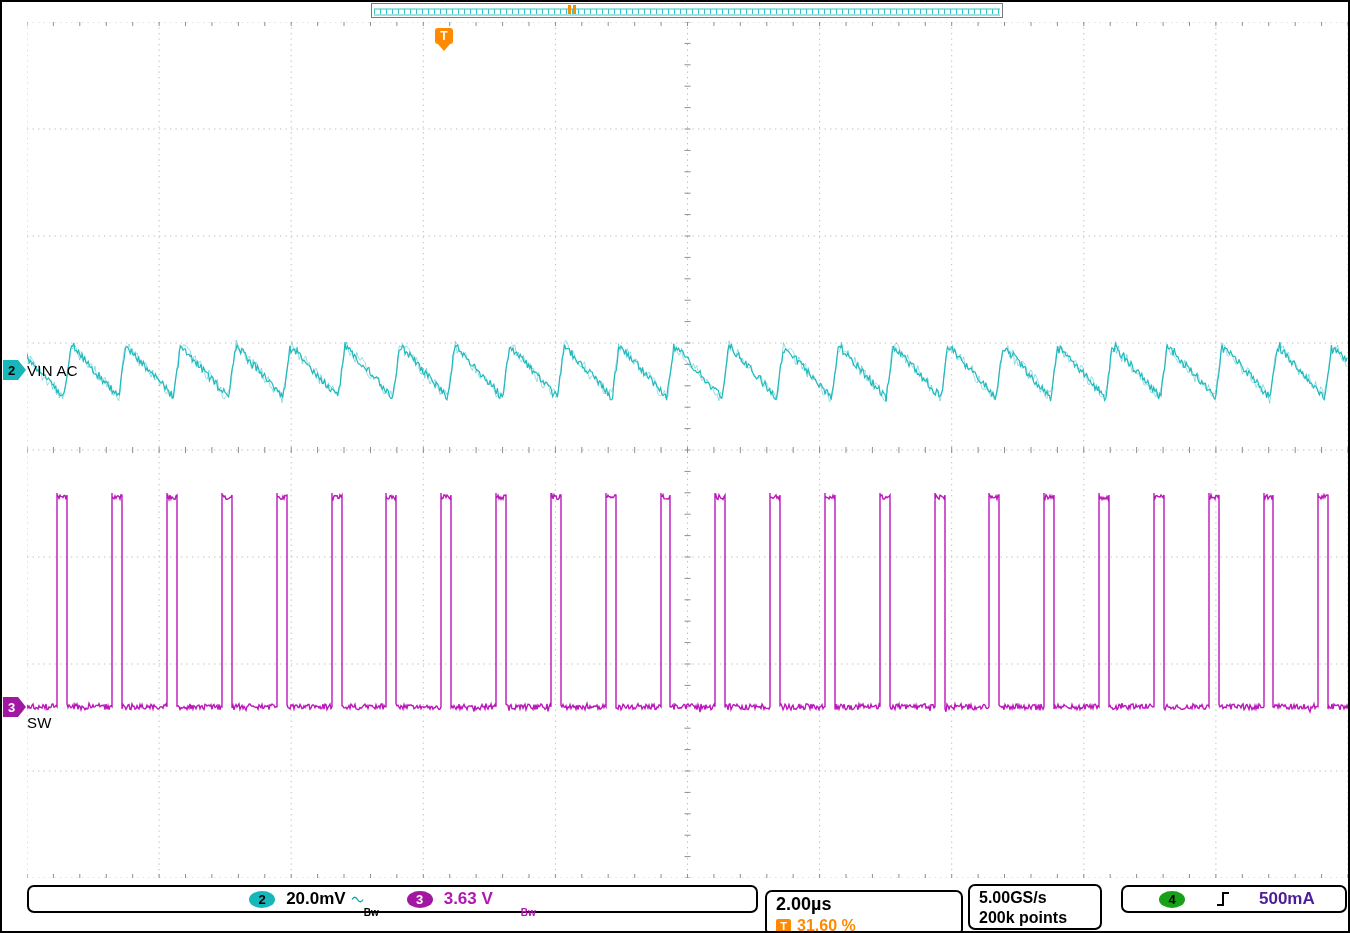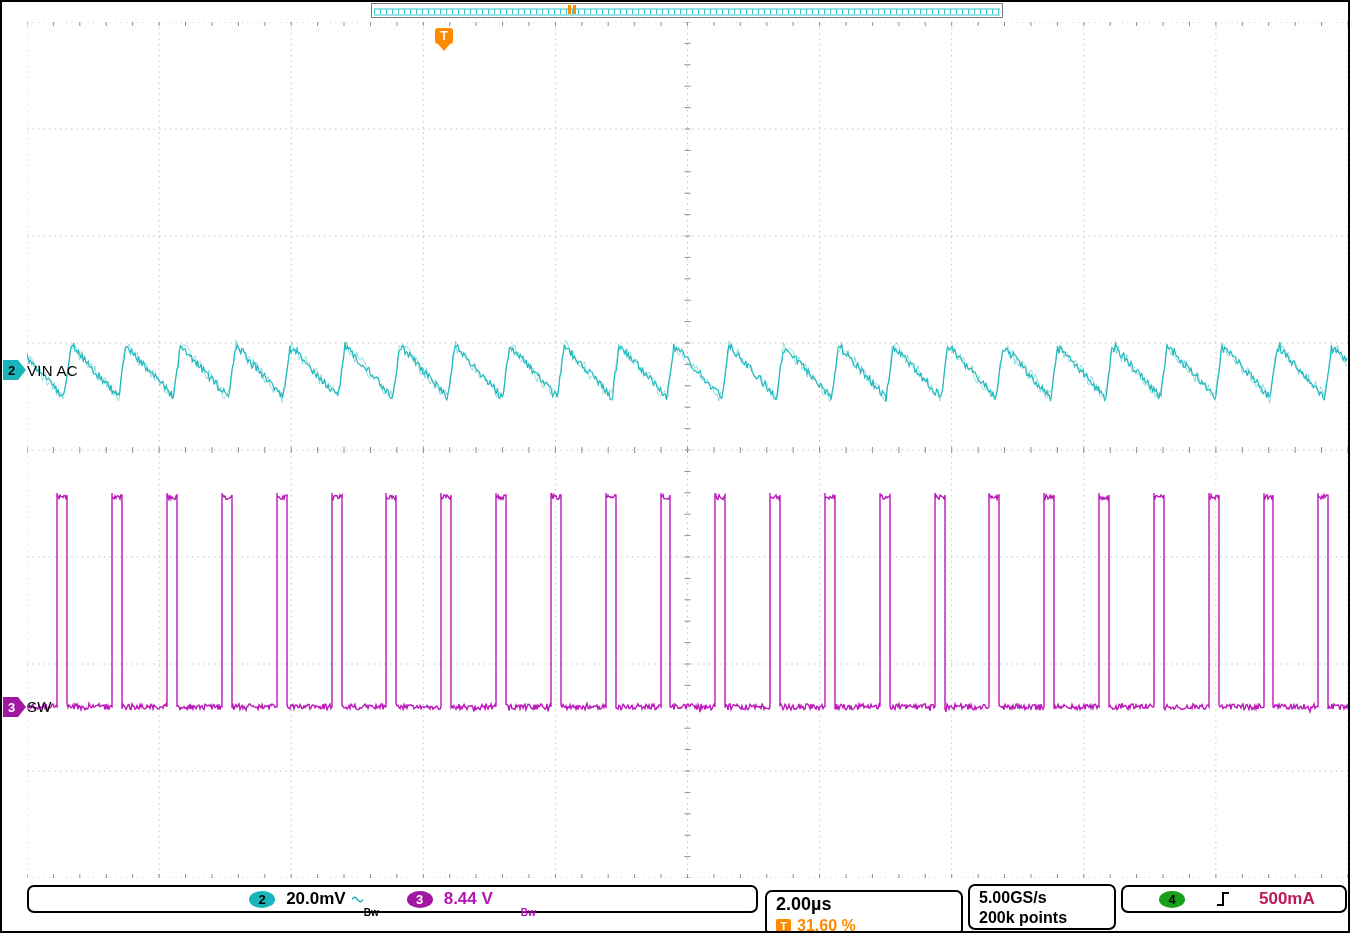--- a/index.html
+++ b/index.html
@@ -28,32 +28,32 @@
     font-weight:bold;font-size:13px;display:flex;align-items:center;justify-content:center;
     padding-right:6px;clip-path:polygon(0 0,15px 0,23px 50%,15px 100%,0 100%)}
   .ch2m{top:358px;background:#17b6ba;color:#000}
   .ch3m{top:695px;background:#a117a1;color:#fff}
   .chlabel{position:absolute;left:25px;font-size:15px;color:#000;letter-spacing:.3px}
   
   .statusbar{position:absolute;left:0;top:880px;width:1346px;height:49px;background:#fff}
   .sbox{position:absolute;background:#fff;border:2px solid #000;border-radius:7px}
   .box-ch{left:25px;top:3px;width:731px;height:28px;display:flex;align-items:center;justify-content:center}
   .box-tb{left:763px;top:8px;width:198px;height:46px;padding:2px 9px}
-  .box-acq{left:966px;top:2px;width:148px;height:46px;padding:2px 9px;font-weight:bold;font-size:16px;line-height:20px}
+  .box-acq{left:966px;top:2px;width:134px;height:46px;padding:2px 9px;font-weight:bold;font-size:16px;line-height:20px}
   .box-trig{left:1119px;top:3px;width:226px;height:28px;display:flex;align-items:center;padding:0 16px 0 36px}
   .badge{display:inline-flex;align-items:center;justify-content:center;
     width:26px;height:17px;border-radius:50%;font-weight:bold;font-size:13px;flex:0 0 auto}
   .b2{background:#17b6ba;color:#000}
   .b3{background:#a117a1;color:#fff}
   .b4{background:#18a018;color:#000}
   .rv{font-weight:bold;font-size:17px;white-space:nowrap}
   .cyan{color:#000000}
   .magenta{color:#b017b0}
   .orange{color:#ff8a00}
-  .black{color:#be185d}
+  .black{color:#4c1d95}
   .bw{font-weight:bold;font-size:10px;align-self:flex-start;margin-top:20px}
   .cop{display:inline-flex;align-items:center;margin-left:3px}
   .gap{width:28px}.gap2{width:26px}
   .box-ch .badge{margin-right:11px}
   .box-ch .rv{margin-right:2px}
   .tb-main{font-weight:bold;font-size:18px;color:#000}
   .tb-trig{display:flex;align-items:center;gap:6px;margin-top:2px}
   .t-badge{display:inline-flex;align-items:center;justify-content:center;width:15px;height:15px;
     background:#ff8a00;border-radius:2px;color:#fff;font-weight:bold;font-size:11px}
   .tb-trig .orange{font-weight:bold;font-size:16px}
@@ -298,36 +298,36 @@
       </svg>
     <div class="trig-flag">
       <div class="tf-box">T</div>
       <div class="tf-tri"></div>
     </div>
   </div>
 
   <div class="chmark ch2m">2</div>
   <div class="chlabel" style="top:360px">VIN AC</div>
   <div class="chmark ch3m">3</div>
-  <div class="chlabel" style="top:696px">SW</div>
+  <div class="chlabel" style="top:712px">SW</div>
 
   <div class="statusbar">
 
     <div class="sbox box-ch">
       <span class="badge b2">2</span>
       <span class="rv cyan">20.0mV</span>
       <span class="cop">
         <svg width="13" height="9" viewBox="0 0 13 9">
             <path d="M1 4.5 Q3.8 0 6.5 4.5 T12 4.5" fill="none" stroke="#0fa9ad" stroke-width="1.4"></path>
           </svg>
       </span>
       <span class="bw cyan">Bw</span>
       <span class="gap"></span>
       <span class="badge b3">3</span>
-      <span class="rv magenta">8.44 V</span>
+      <span class="rv magenta">3.63 V</span>
       <span class="gap2"></span>
       <span class="bw magenta">Bw</span>
     </div>
 
     <div class="sbox box-tb">
       <div class="tb-main">2.00µs</div>
       <div class="tb-trig">
         <span class="t-badge">T</span>
         <span class="orange">31.60 %</span>
       </div>

